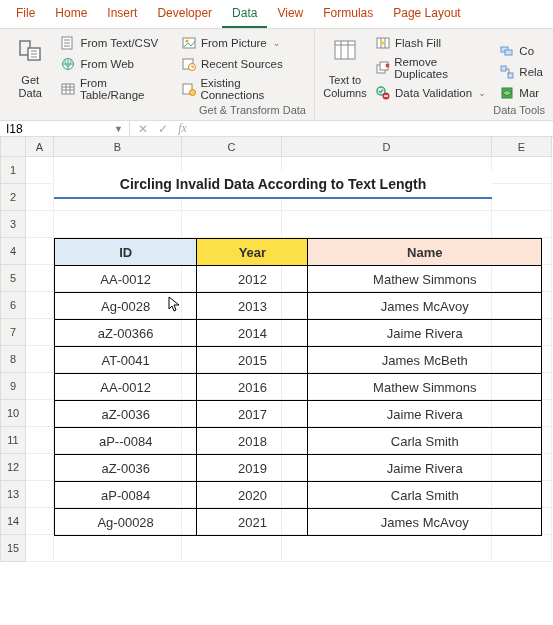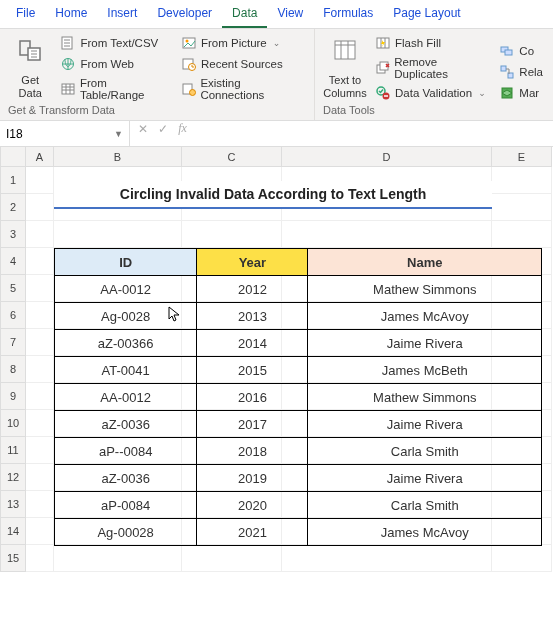--- a/index.html
+++ b/index.html
@@ -1,31 +1,31 @@
 <!DOCTYPE html>
 <html><head>
 <meta charset="utf-8">
 <style>
 * { box-sizing: border-box; margin: 0; padding: 0; }
 body { font-family: "Segoe UI", Arial, sans-serif; font-size: 12px; background: #fff; color: #333; width: 553px; }
 .menubar { display: flex; border-bottom: 1px solid #ddd; padding: 0 6px; background: #fff; }
-.menubar .tab { padding: 6px 10px; font-size: 12px; color: #1d4ed8; cursor: pointer; }
+.menubar .tab { padding: 6px 10px; font-size: 12px; color: #c2410c; cursor: pointer; }
 .menubar .tab.active { color: #217346; border-bottom: 2px solid #217346; }
 .ribbon { display: flex; background: #f3f2f1; border-bottom: 1px solid #ddd; height: 92px; }
 .ribbon-group { padding: 4px 8px 2px; border-right: 1px solid #e1dfdd; display: flex; flex-direction: column; }
 .ribbon-group-content { display: flex; flex: 1; gap: 6px; }
-.ribbon-group-label { text-align: left; font-size: 11px; color: #666; padding: 2px 0; }
+.ribbon-group-label { text-align: right; font-size: 11px; color: #666; padding: 2px 0; }
 .big-btn { display: flex; flex-direction: column; align-items: center; justify-content: center; width: 46px; cursor: pointer; gap: 10px; }
 .big-btn .icon-box { width: 28px; height: 28px; display: flex; align-items: center; justify-content: center; }
 .big-btn .lbl { font-size: 11px; text-align: center; line-height: 1.1; }
 .small-list { display: flex; flex-direction: column; gap: 3px; justify-content: flex-end; }
 .small-btn { display: flex; align-items: center; gap: 4px; cursor: pointer; font-size: 11.5px; padding: 1px 2px; }
 .small-btn .ic { width: 16px; height: 16px; display: flex; align-items: center; justify-content: center; }
 svg { display: block; }
-.namebox-row { display: flex; align-items: flex-start; border-bottom: 1px solid #ddd; background: #fff; height: 26px; }
+.namebox-row { display: flex; align-items: flex-end; border-bottom: 1px solid #ddd; background: #fff; height: 16px; }
 .namebox { width: 130px; border-right: 1px solid #ddd; display: flex; align-items: center; padding: 0 6px; height: 100%; }
 .namebox input { border: none; outline: none; font-size: 12px; width: 80px; }
 .namebox .dd { color: #777; font-size: 9px; margin-left: auto; }
 .fx-area { display: flex; align-items: center; gap: 10px; padding: 0 8px; color: #aaa; }
 .fx-ic { font-style: italic; font-family: Georgia, serif; }
 .sheet { display: flex; }
 .row-headers { display: flex; flex-direction: column; }
 .corner { width: 26px; height: 20px; border: 1px solid #ddd; border-top: none; background: #f3f2f1; }
 .rowh { width: 26px; height: 27px; border: 1px solid #ddd; border-top: none; background: #f3f2f1; display: flex; align-items: center; justify-content: center; font-size: 11px; color: #444; }
 .cols-body { flex: 1; }

